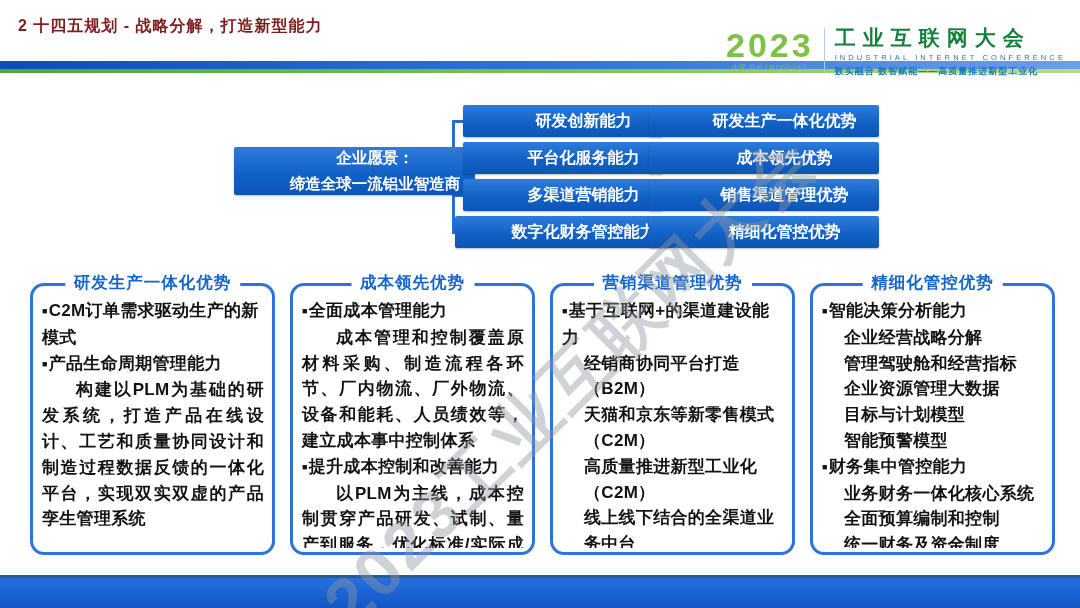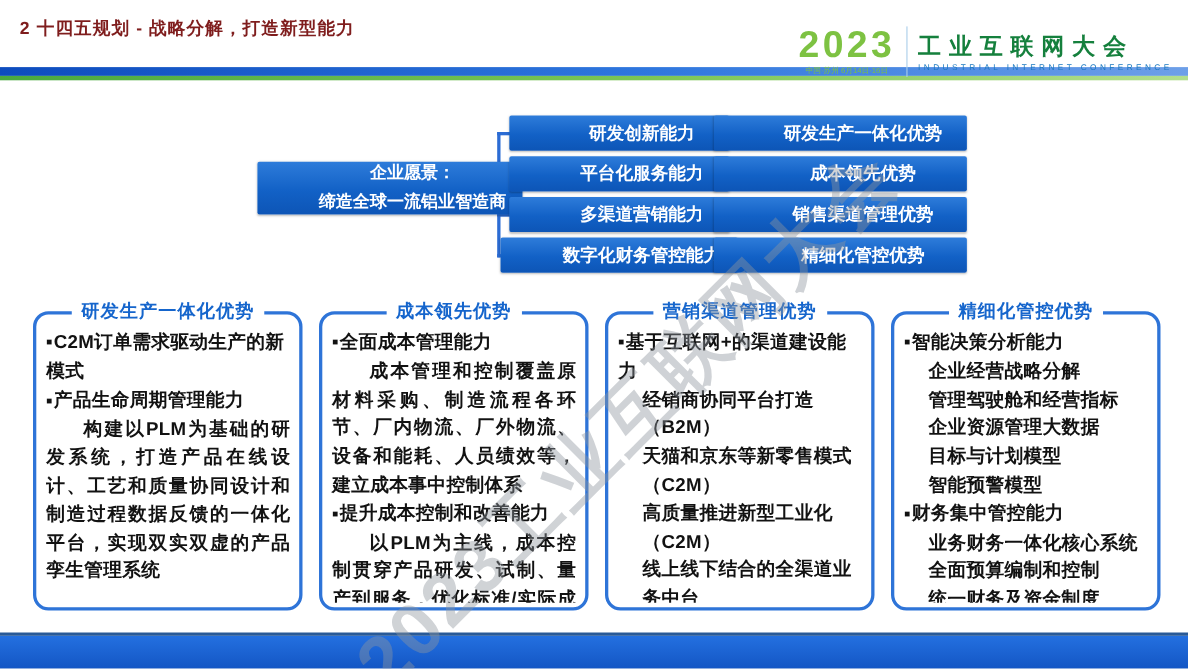--- a/index.html
+++ b/index.html
@@ -79,20 +79,21 @@
 
   <div class="logo">
     <div class="logo-left">
       <div class="logo-year">2023</div>
       <div class="logo-sub">中国·苏州  6月14日-16日</div>
     </div>
     <div class="logo-divider"></div>
     <div class="logo-right">
       <div class="logo-cn">工业互联网大会</div>
       <div class="logo-en">INDUSTRIAL INTERNET CONFERENCE</div>
+      <div class="logo-slogan">数实融合  数智赋能——高质量推进新型工业化</div>
     </div>
   </div>
 
   <div class="diagram">
 
     <div class="conn h" style="left:433px;top:176px;width:22px"></div>
     <div class="conn v" style="left:452px;top:120px;height:114px"></div>
     <div class="conn h" style="left:452px;top:120px;width:14px"></div>
     <div class="conn h" style="left:452px;top:157px;width:14px"></div>
     <div class="conn h" style="left:452px;top:194px;width:14px"></div>

